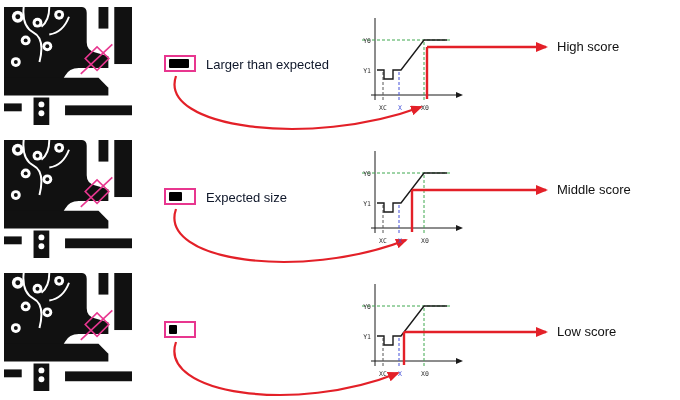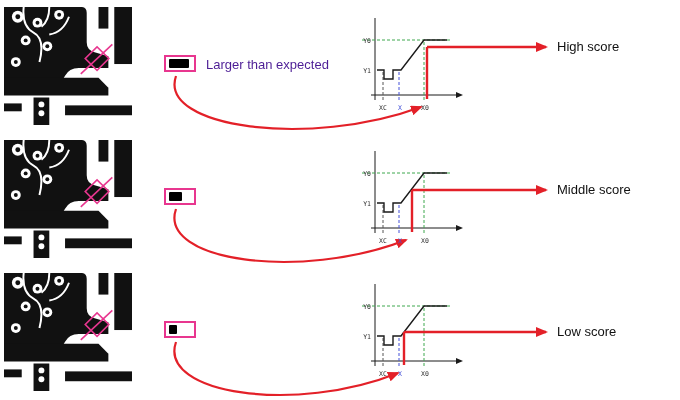--- a/index.html
+++ b/index.html
@@ -9,21 +9,21 @@
   .row { position:absolute; left:0; width:680px; height:133px; }
   .row.r1{ top:0; } .row.r2{ top:133px; } .row.r3{ top:266px; height:134px; }
 
   .pcb { position:absolute; left:4px; top:6px; width:128px; height:120px; }
 
   .chip { position:absolute; left:164px; top:55px; width:32px; height:17px;
           border:2px solid #e8368f; background:#fff; display:flex; align-items:center; }
   .blob { height:9px; background:#000; margin-left:3px; border-radius:1px; }
   .b1{ width:20px; } .b2{ width:13px; } .b3{ width:8px; }
 
-  .chip-label { position:absolute; left:206px; top:57px; font-size:13px; color:#4c1d95;
+  .chip-label { position:absolute; left:206px; top:57px; font-size:13px; color:#0f172a;
                 white-space:nowrap; }
 
   .overlay { position:absolute; left:0; top:0; width:680px; height:133px;
              overflow:visible; pointer-events:none; }
 
   .axis { stroke:#1a1a1a; stroke-width:1; }
   .dash { stroke-dasharray:3 2; stroke-width:1; fill:none; }
   .dash.green{ stroke:#3fa84f; } .dash.blue{ stroke:#4450d8; } .dash.black{ stroke:#555; }
   .fn   { stroke:#1a1a1a; stroke-width:1.4; fill:none; }
   .tick { font-family:"DejaVu Sans Mono", monospace; font-size:6.5px; fill:#333; }
@@ -107,20 +107,21 @@
     </svg>
   </section>
 
   <section class="row r2">
     <svg class="pcb" viewBox="0 0 130 120">
         <use href="#pcb-sym"></use>
       </svg>
     <div class="chip">
       <span class="blob b2"></span>
     </div>
+    <span class="chip-label">Expected size</span>
     <svg class="overlay" viewBox="0 0 680 133">
       <path class="curve-arrow" d="M 176,76 C 158,128 300,148 406,107" marker-end="url(#arrow-red)"></path>
       <g>
         <line x1="375" y1="18" x2="375" y2="100" class="axis"></line>
         <line x1="371" y1="95" x2="456" y2="95" class="axis"></line>
         <path d="M456,92 l7,3 -7,3 z" fill="#1a1a1a"></path>
         <line x1="362" y1="40" x2="452" y2="40" class="dash green"></line>
         <line x1="383" y1="72" x2="383" y2="102" class="dash black"></line>
         <line x1="399" y1="72" x2="399" y2="102" class="dash blue"></line>
         <line x1="424" y1="42" x2="424" y2="102" class="dash green"></line>

